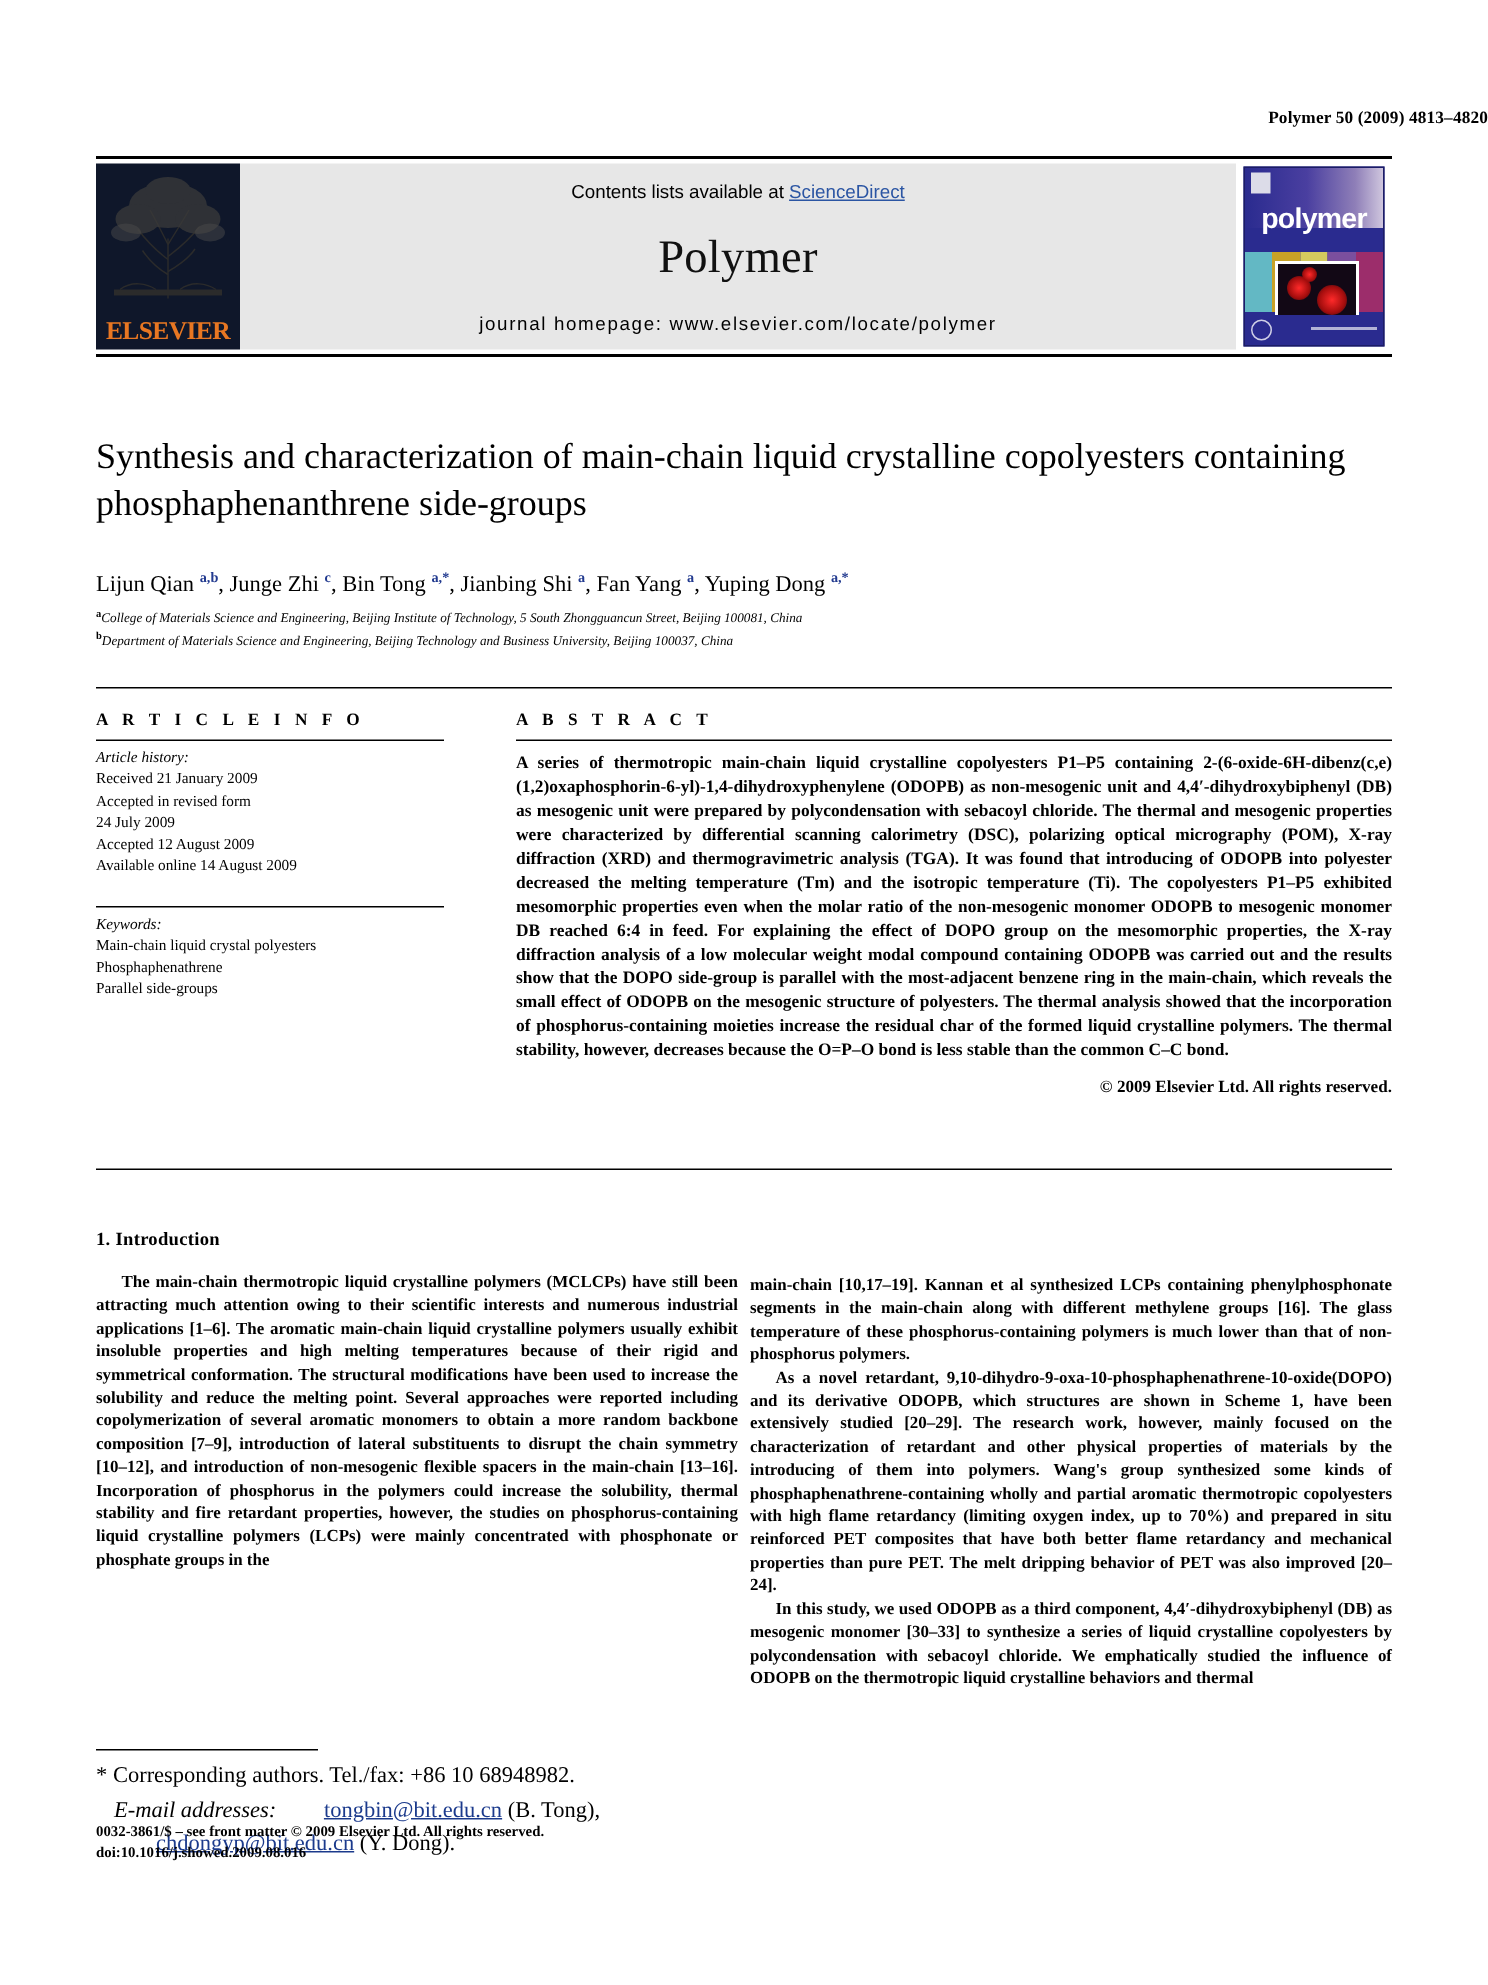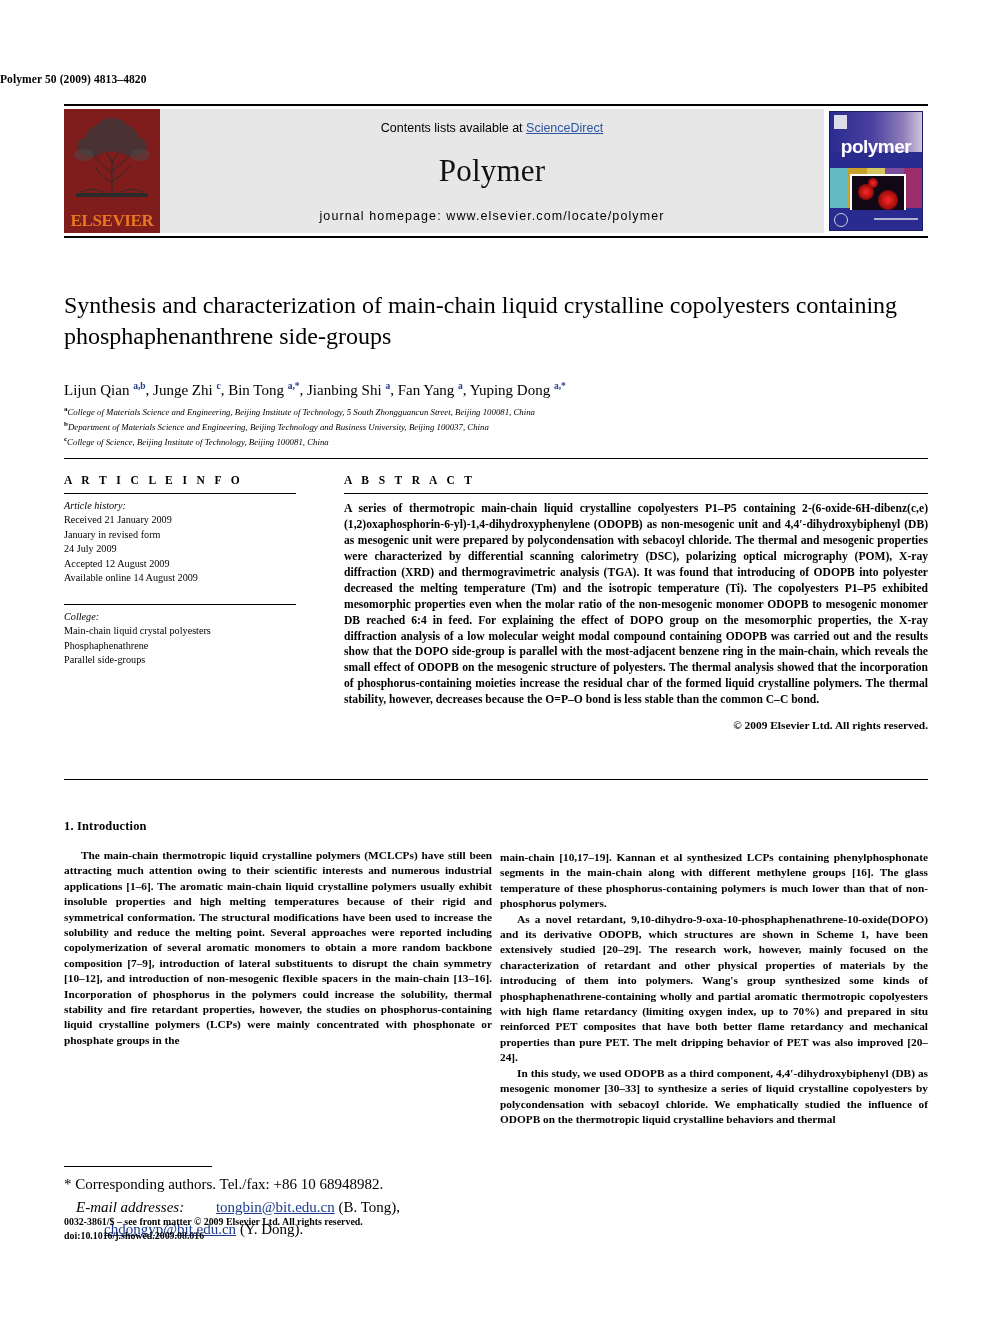--- a/index.html
+++ b/index.html
@@ -20,21 +20,21 @@
     left: 0; top: 0;
     width: 992px;
     height: 1323px;
   }
 
   
   .running-head {
     position: absolute;
     left: 0; top: 73px;
     width: 992px;
-    text-align: left;
+    text-align: right;
     font-size: 11.5px;
     font-weight: bold;
     letter-spacing: 0.1px;
   }
 
   
   .masthead {
     position: absolute;
     left: 64px; top: 104px;
     width: 864px;
@@ -47,21 +47,21 @@
     left: 0; top: 3px;
     width: 864px;
     height: 124px;
     display: flex;
     align-items: stretch;
   }
   .elsevier-logo {
     width: 96px;
     flex: 0 0 96px;
     position: relative;
-    background: #7f1d1d;
+    background: #0f172a;
   }
   .tree-box {
     position: absolute;
     left: 6px; top: 4px;
     width: 84px; height: 92px;
     overflow: hidden;
   }
   .elsevier-word {
     position: absolute;
     left: 2px; bottom: 2px;
@@ -396,41 +396,40 @@
     </div>
   </div>
 
   <div class="title">Synthesis and characterization of main-chain liquid crystalline copolyesters containing phosphaphenanthrene side-groups</div>
 
   <div class="authors">Lijun Qian <sup>a,b</sup>, Junge Zhi <sup>c</sup>, Bin Tong <sup>a,*</sup>, Jianbing Shi <sup>a</sup>, Fan Yang <sup>a</sup>, Yuping Dong <sup>a,*</sup></div>
 
   <div class="affiliations">
     <div><sup>a</sup><span>College of Materials Science and Engineering, Beijing Institute of Technology, 5 South Zhongguancun Street, Beijing 100081, China</span></div>
     <div><sup>b</sup><span>Department of Materials Science and Engineering, Beijing Technology and Business University, Beijing 100037, China</span></div>
-    <div><sup>c</sup><span>College of Science, Beijing Institute of Technology, Beijing 100081, China</span></div>
   </div>
 
   <div class="band-rule-top"></div>
   <div class="band-rule-bottom"></div>
 
   <div class="info-col">
     <div class="sec-head">A R T I C L E   I N F O</div>
     <div class="info-rule"></div>
     <div class="info-block">
       <em>Article history:</em>
       <div>Received 21 January 2009</div>
-      <div>January in revised form</div>
+      <div>Accepted in revised form</div>
       <div>24 July 2009</div>
       <div>Accepted 12 August 2009</div>
       <div>Available online 14 August 2009</div>
     </div>
     <div class="info-gap"></div>
     <div class="info-rule"></div>
     <div class="info-block">
-      <em>College:</em>
+      <em>Keywords:</em>
       <div>Main-chain liquid crystal polyesters</div>
       <div>Phosphaphenathrene</div>
       <div>Parallel side-groups</div>
     </div>
   </div>
 
   <div class="abs-col">
     <div class="sec-head">A B S T R A C T</div>
     <div class="abs-rule"></div>
     <div class="abstract-text">A series of thermotropic main-chain liquid crystalline copolyesters P1–P5 containing 2-(6-oxide-6H-dibenz(c,e)(1,2)oxaphosphorin-6-yl)-1,4-dihydroxyphenylene (ODOPB) as non-mesogenic unit and 4,4′-dihydroxybiphenyl (DB) as mesogenic unit were prepared by polycondensation with sebacoyl chloride. The thermal and mesogenic properties were characterized by differential scanning calorimetry (DSC), polarizing optical micrography (POM), X-ray diffraction (XRD) and thermogravimetric analysis (TGA). It was found that introducing of ODOPB into polyester decreased the melting temperature (Tm) and the isotropic temperature (Ti). The copolyesters P1–P5 exhibited mesomorphic properties even when the molar ratio of the non-mesogenic monomer ODOPB to mesogenic monomer DB reached 6:4 in feed. For explaining the effect of DOPO group on the mesomorphic properties, the X-ray diffraction analysis of a low molecular weight modal compound containing ODOPB was carried out and the results show that the DOPO side-group is parallel with the most-adjacent benzene ring in the main-chain, which reveals the small effect of ODOPB on the mesogenic structure of polyesters. The thermal analysis showed that the incorporation of phosphorus-containing moieties increase the residual char of the formed liquid crystalline polymers. The thermal stability, however, decreases because the O=P–O bond is less stable than the common C–C bond.</div>

